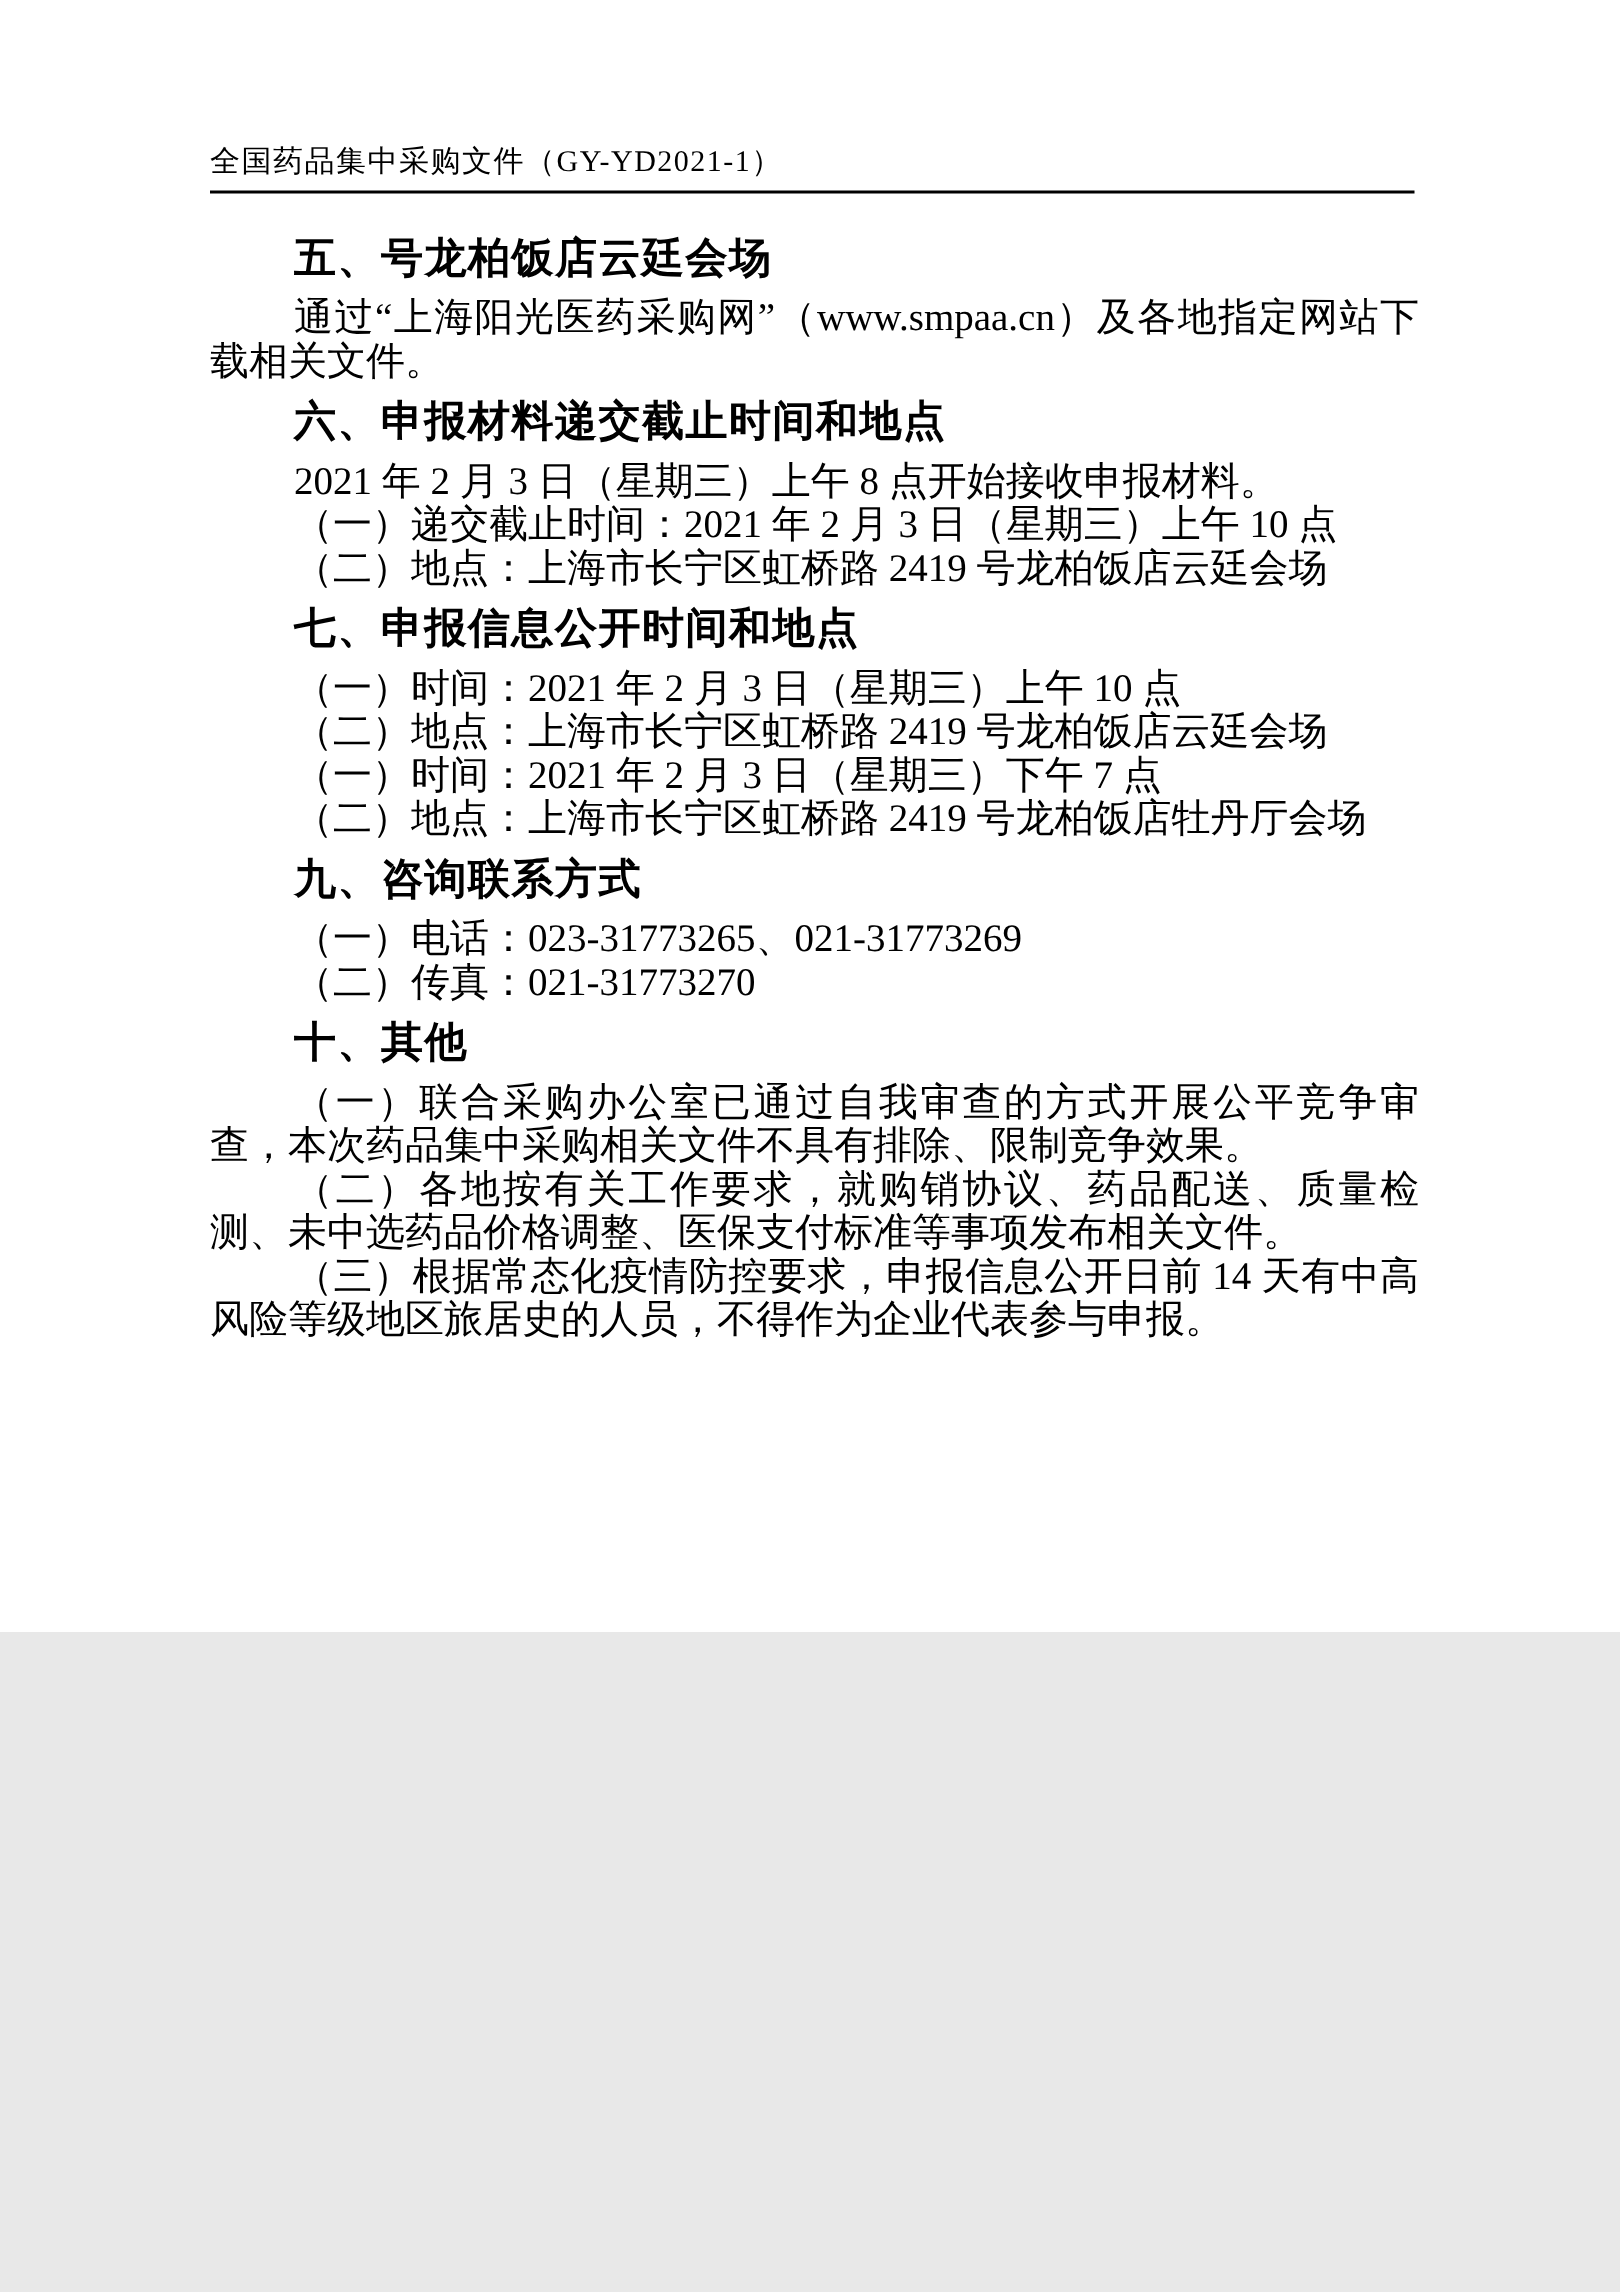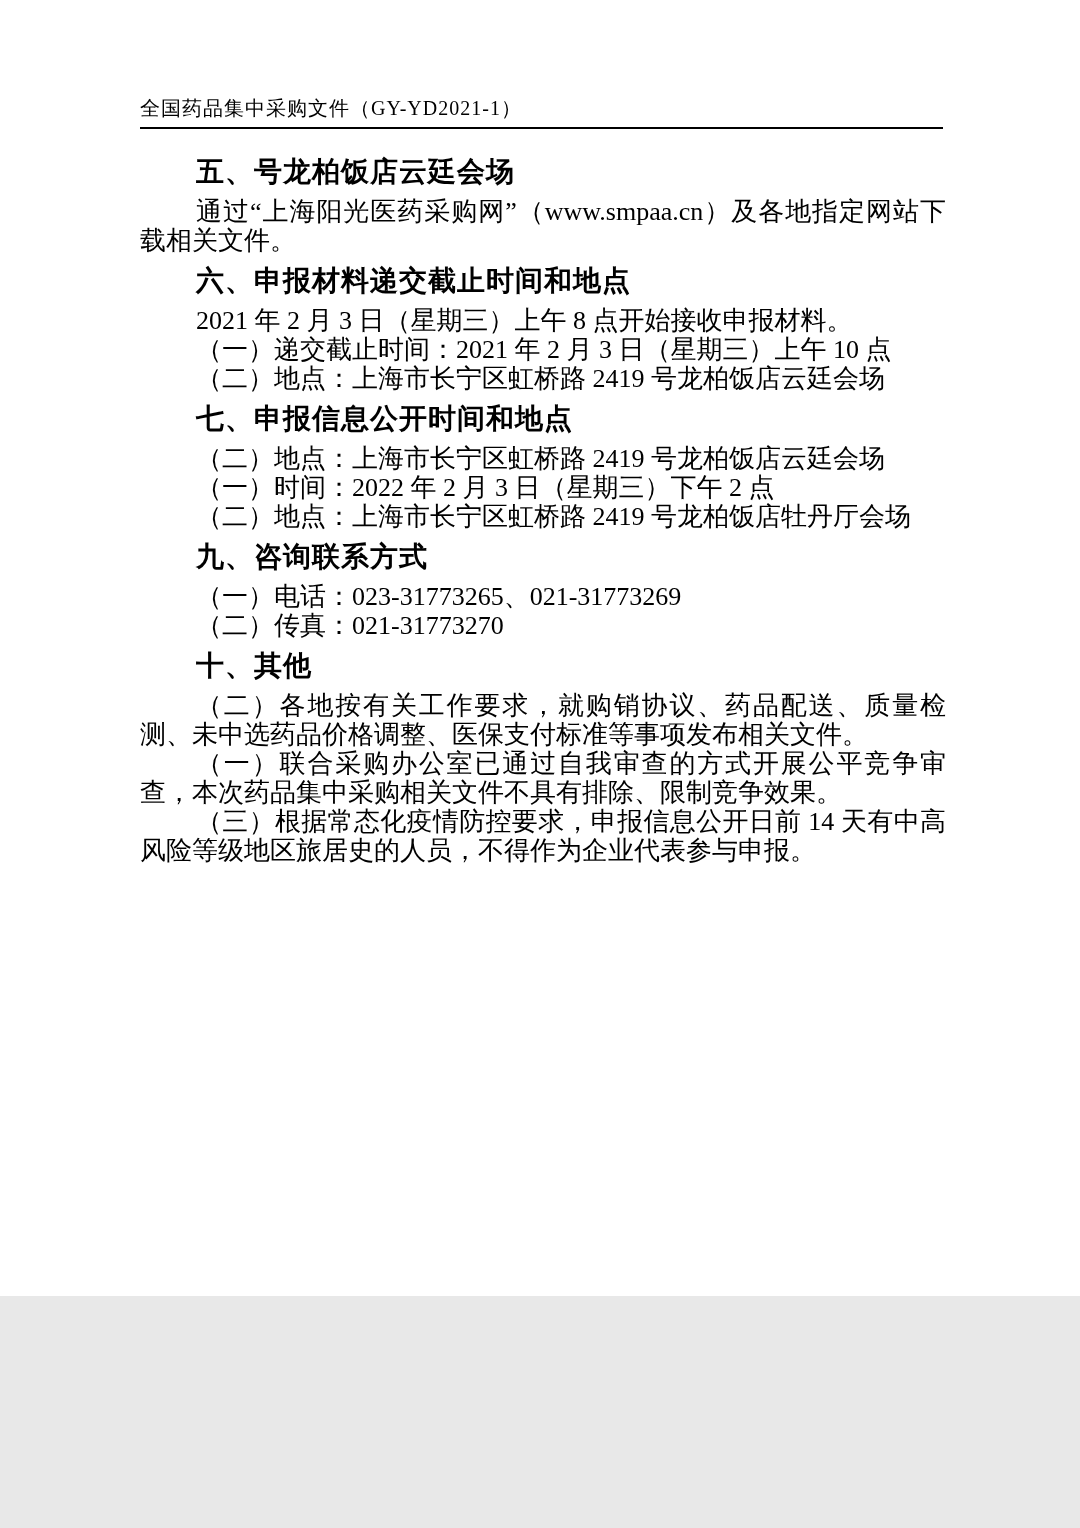--- a/index.html
+++ b/index.html
@@ -1,19 +1,19 @@
 <!DOCTYPE html>
 <html><head>
 <meta charset="utf-8">
 <style>
   html, body { margin: 0; padding: 0; background: #e8e8e8; }
   .page {
     position: relative;
     width: 1080px;
-    height: 1296px;
+    height: 1088px;
     margin: 0 auto;
     background: #ffffff;
     color: #000000;
     font-family: "Liberation Serif", "DejaVu Serif", serif;
     overflow: hidden;
     text-decoration: underline;
   }
   .doc-header-text {
     position: absolute;
     left: 140px;
@@ -74,31 +74,32 @@
 
     <h2 class="section-heading">五、号龙柏饭店云廷会场</h2>
     <p class="para">通过“上海阳光医药采购网”（www.smpaa.cn）及各地指定网站下载相关文件。</p>
 
     <h2 class="section-heading">六、申报材料递交截止时间和地点</h2>
     <p class="para">2021 年 2 月 3 日（星期三）上午 8 点开始接收申报材料。</p>
     <p class="para">（一）递交截止时间：2021 年 2 月 3 日（星期三）上午 10 点</p>
     <p class="para">（二）地点：上海市长宁区虹桥路 2419 号龙柏饭店云廷会场</p>
 
     <h2 class="section-heading">七、申报信息公开时间和地点</h2>
+    <p class="para">（一）时间：2021 年 2 月 3 日（星期三）上午 10 点</p>
     <p class="para">（二）地点：上海市长宁区虹桥路 2419 号龙柏饭店云廷会场</p>
 
-    <p class="para">（一）时间：2022 年 2 月 3 日（星期三）下午 2 点</p>
+    <p class="para">（一）时间：2021 年 2 月 3 日（星期三）下午 7 点</p>
     <p class="para">（二）地点：上海市长宁区虹桥路 2419 号龙柏饭店牡丹厅会场</p>
 
     <h2 class="section-heading">九、咨询联系方式</h2>
     <p class="para">（一）电话：023-31773265、021-31773269</p>
     <p class="para">（二）传真：021-31773270</p>
 
     <h2 class="section-heading">十、其他</h2>
+    <p class="para">（一）联合采购办公室已通过自我审查的方式开展公平竞争审查，本次药品集中采购相关文件不具有排除、限制竞争效果。</p>
     <p class="para">（二）各地按有关工作要求，就购销协议、药品配送、质量检测、未中选药品价格调整、医保支付标准等事项发布相关文件。</p>
-    <p class="para">（一）联合采购办公室已通过自我审查的方式开展公平竞争审查，本次药品集中采购相关文件不具有排除、限制竞争效果。</p>
     <p class="para">（三）根据常态化疫情防控要求，申报信息公开日前 14 天有中高风险等级地区旅居史的人员，不得作为企业代表参与申报。</p>
 
   </div>
 
   <div class="page-number">4</div>
 
 </div>
 
 </body></html>

